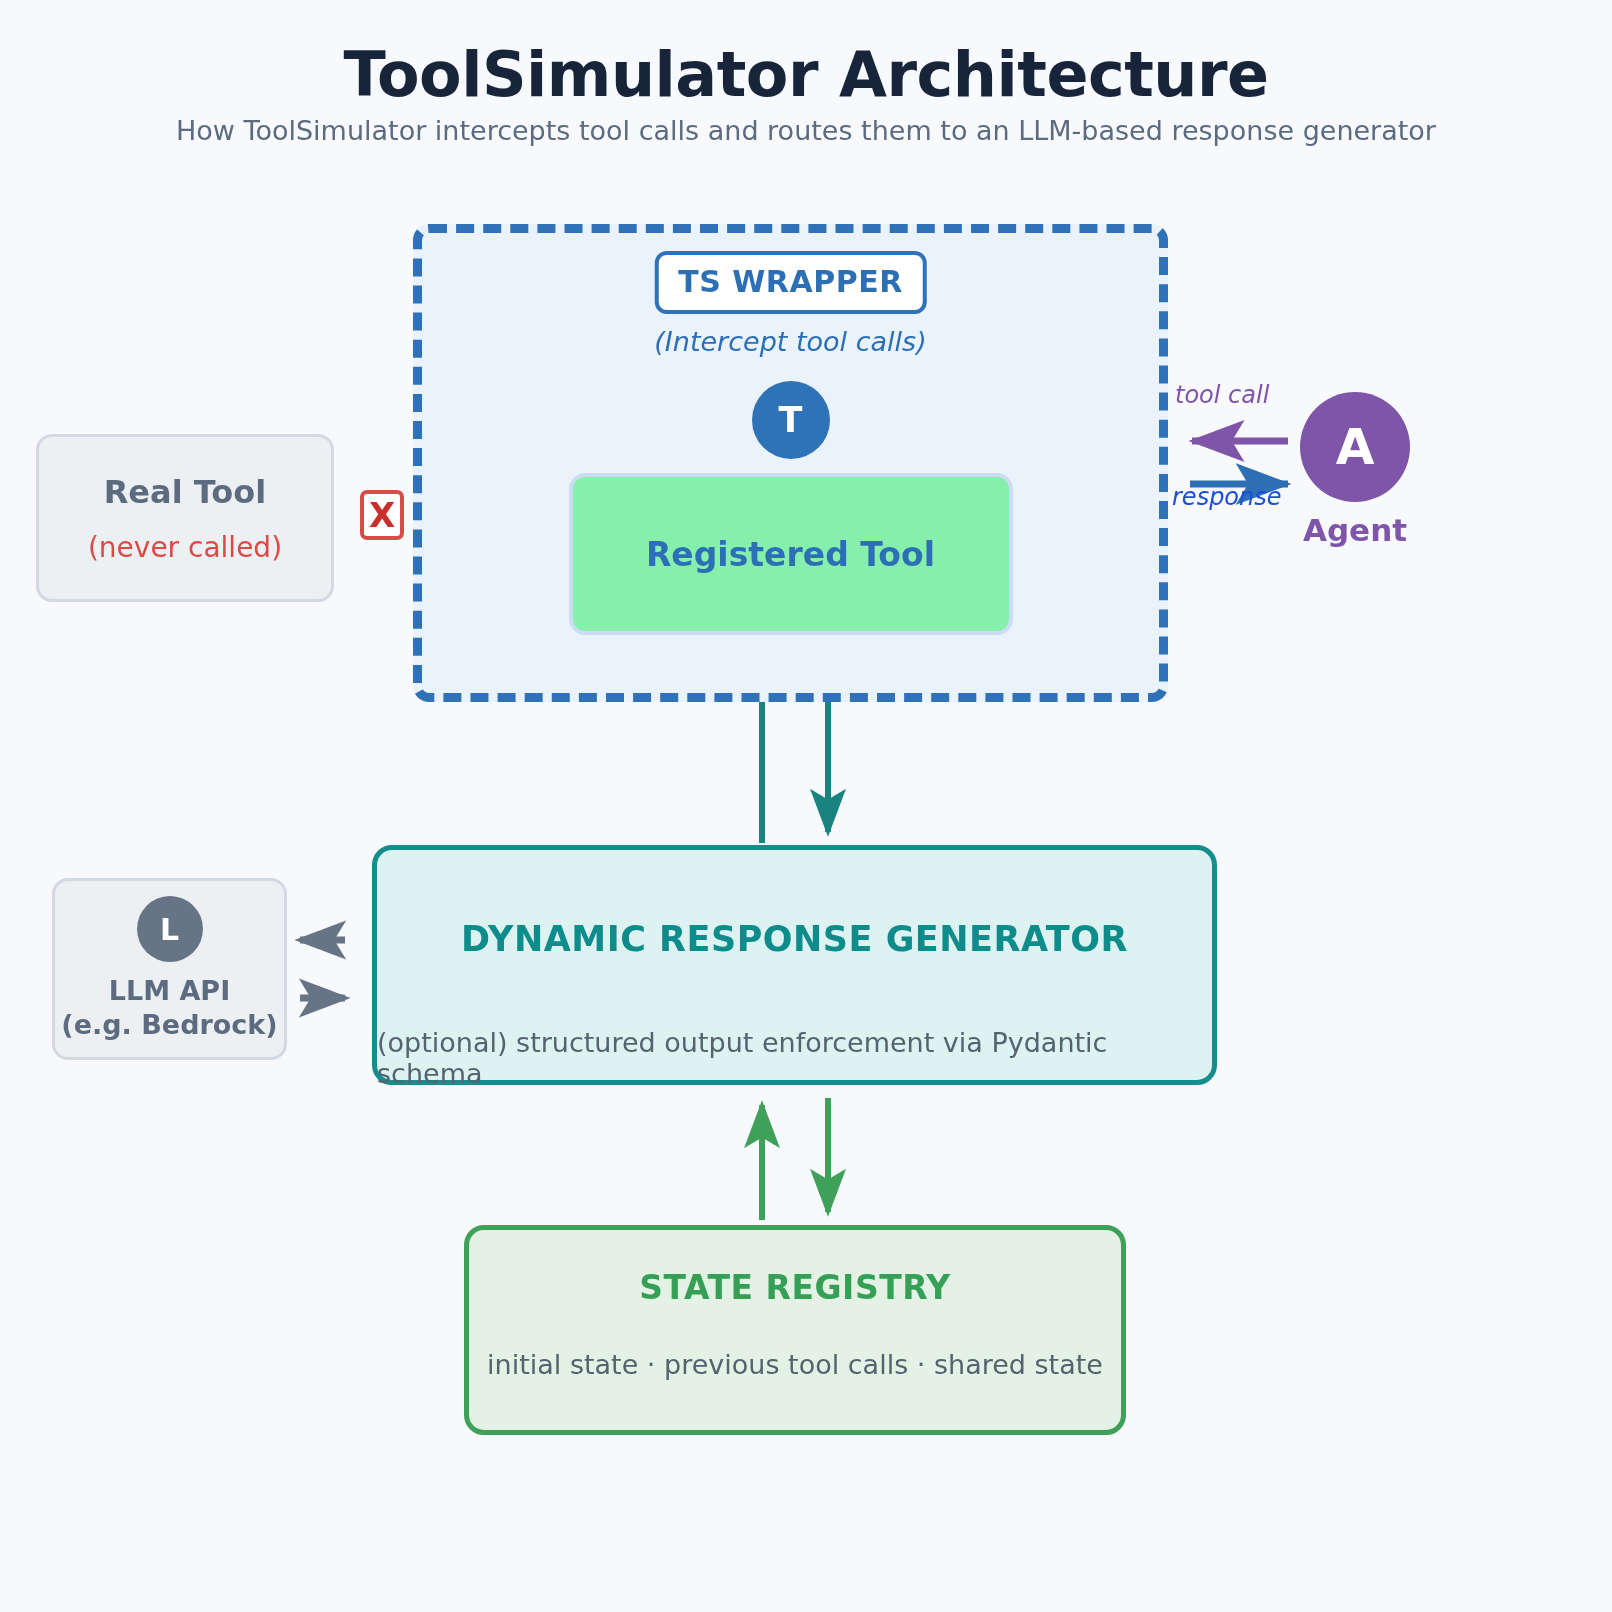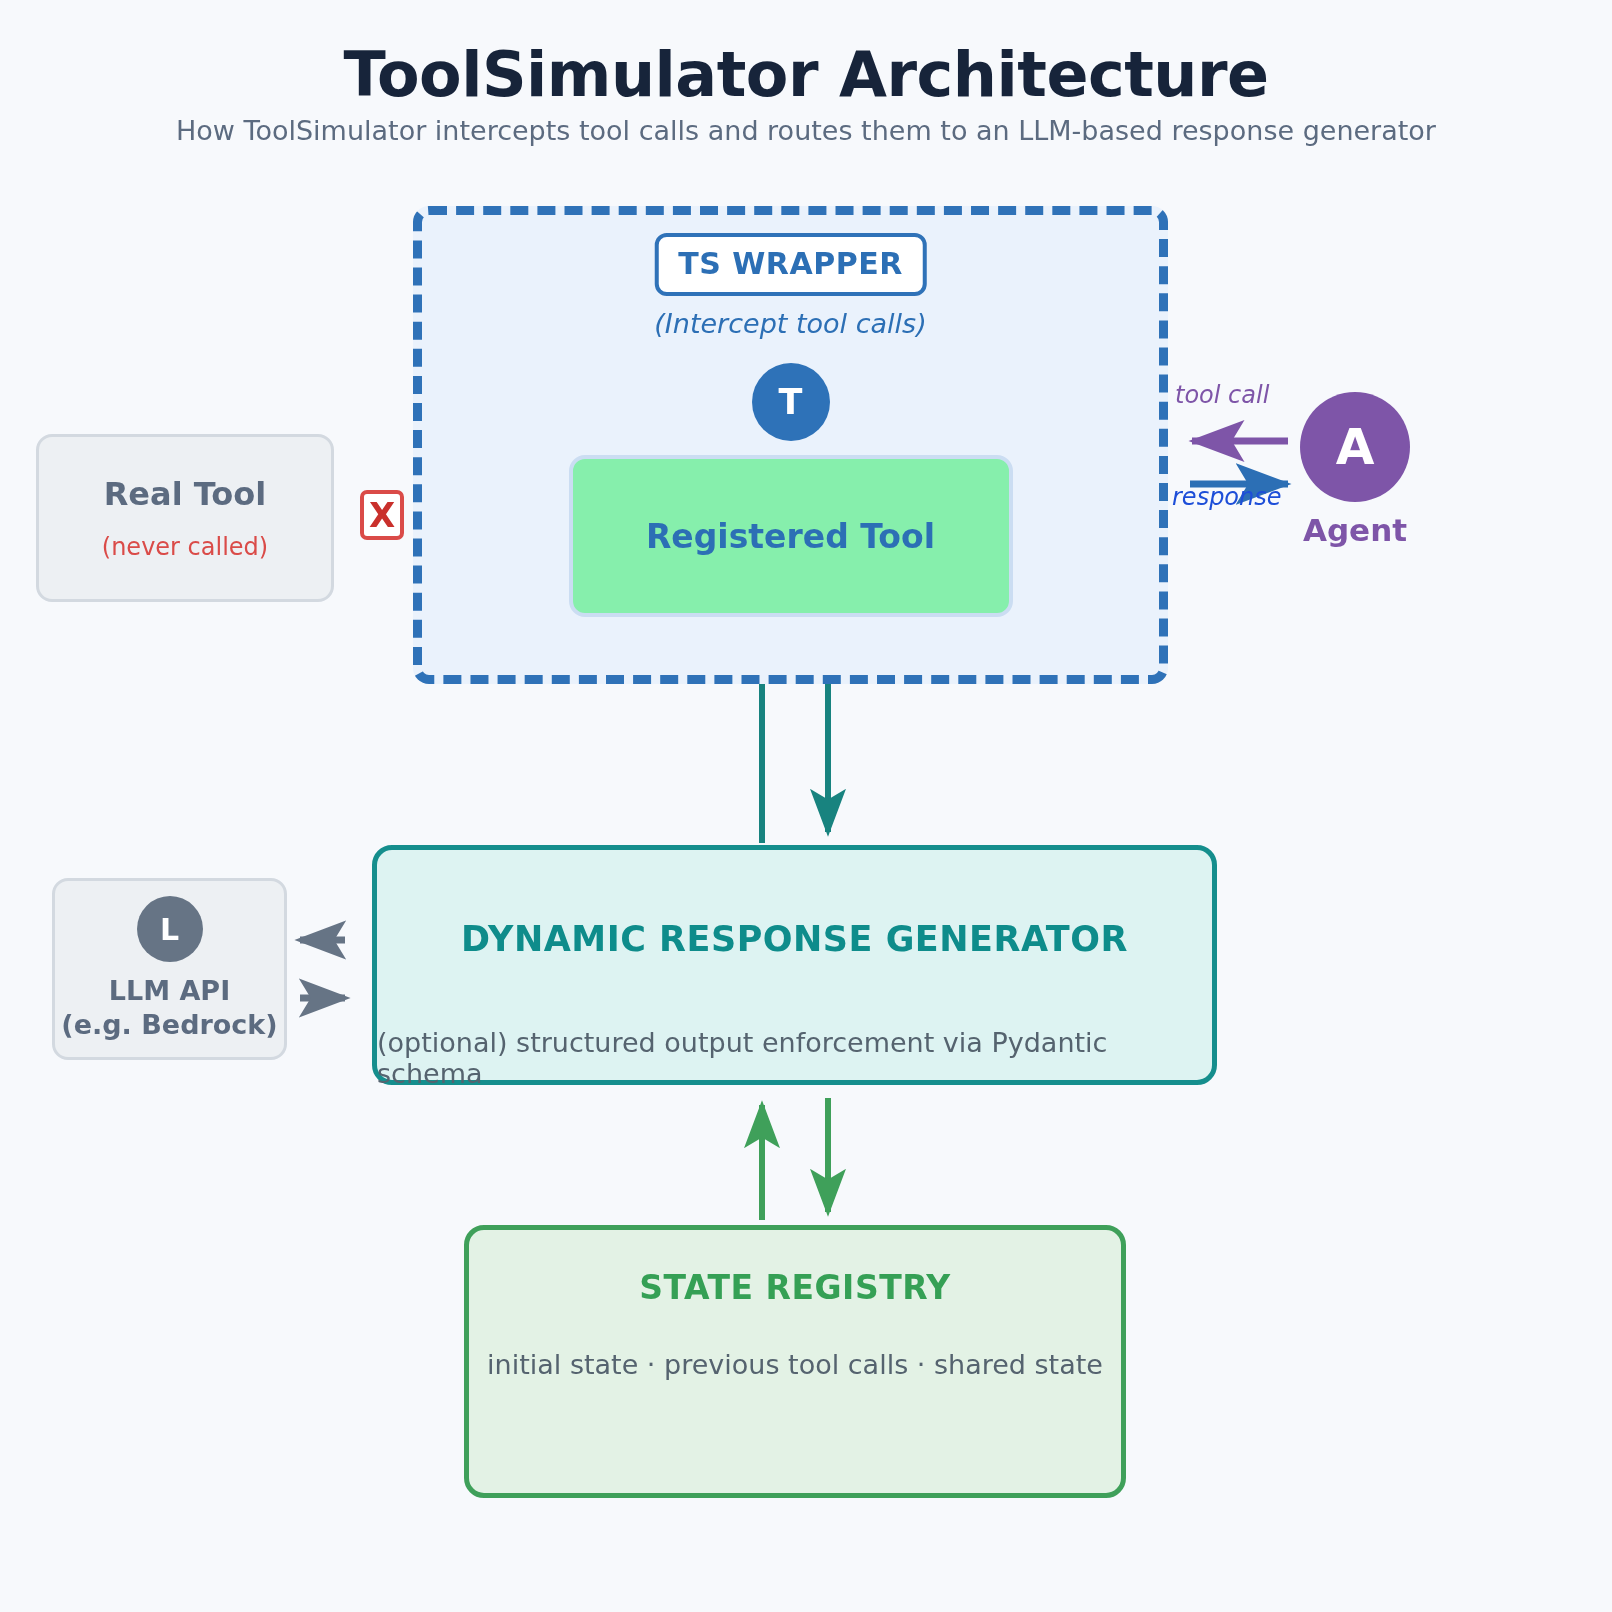--- a/index.html
+++ b/index.html
@@ -38,21 +38,21 @@
     width: 1612px;
     text-align: center;
     font-size: 27px;
     color: #5C6B80;
   }
 
   
   #ts-wrapper-box {
     position: absolute;
     left: 413px;
-    top: 206px;
+    top: 224px;
     width: 755px;
     height: 478px;
     background: #EAF2FC;
     border: 9px dashed #2F72B8;
     border-radius: 16px;
     box-sizing: border-box;
   }
   #ts-wrapper-badge {
     position: absolute;
     left: 50%;
@@ -129,21 +129,21 @@
     justify-content: center;
     gap: 20px;
     box-sizing: border-box;
   }
   #real-tool-title {
     font-size: 32px;
     font-weight: bold;
     color: #5C6B80;
   }
   #real-tool-sub {
-    font-size: 24px;
+    font-size: 28px;
     color: #DA4B48;
   }
   #blocked-marker {
     position: absolute;
     left: 360px;
     top: 490px;
     width: 44px;
     height: 50px;
     border: 4px solid #DA4B48;
     border-radius: 7px;
@@ -266,21 +266,21 @@
     text-align: center;
     line-height: 1.25;
   }
 
   
   #state-registry-box {
     position: absolute;
     left: 464px;
     top: 1225px;
     width: 662px;
-    height: 273px;
+    height: 210px;
     background: #E3F2E5;
     border: 5px solid #3FA05A;
     border-radius: 20px;
     box-sizing: border-box;
     display: flex;
     flex-direction: column;
     align-items: center;
   }
   #state-registry-title {
     margin-top: 38px;

